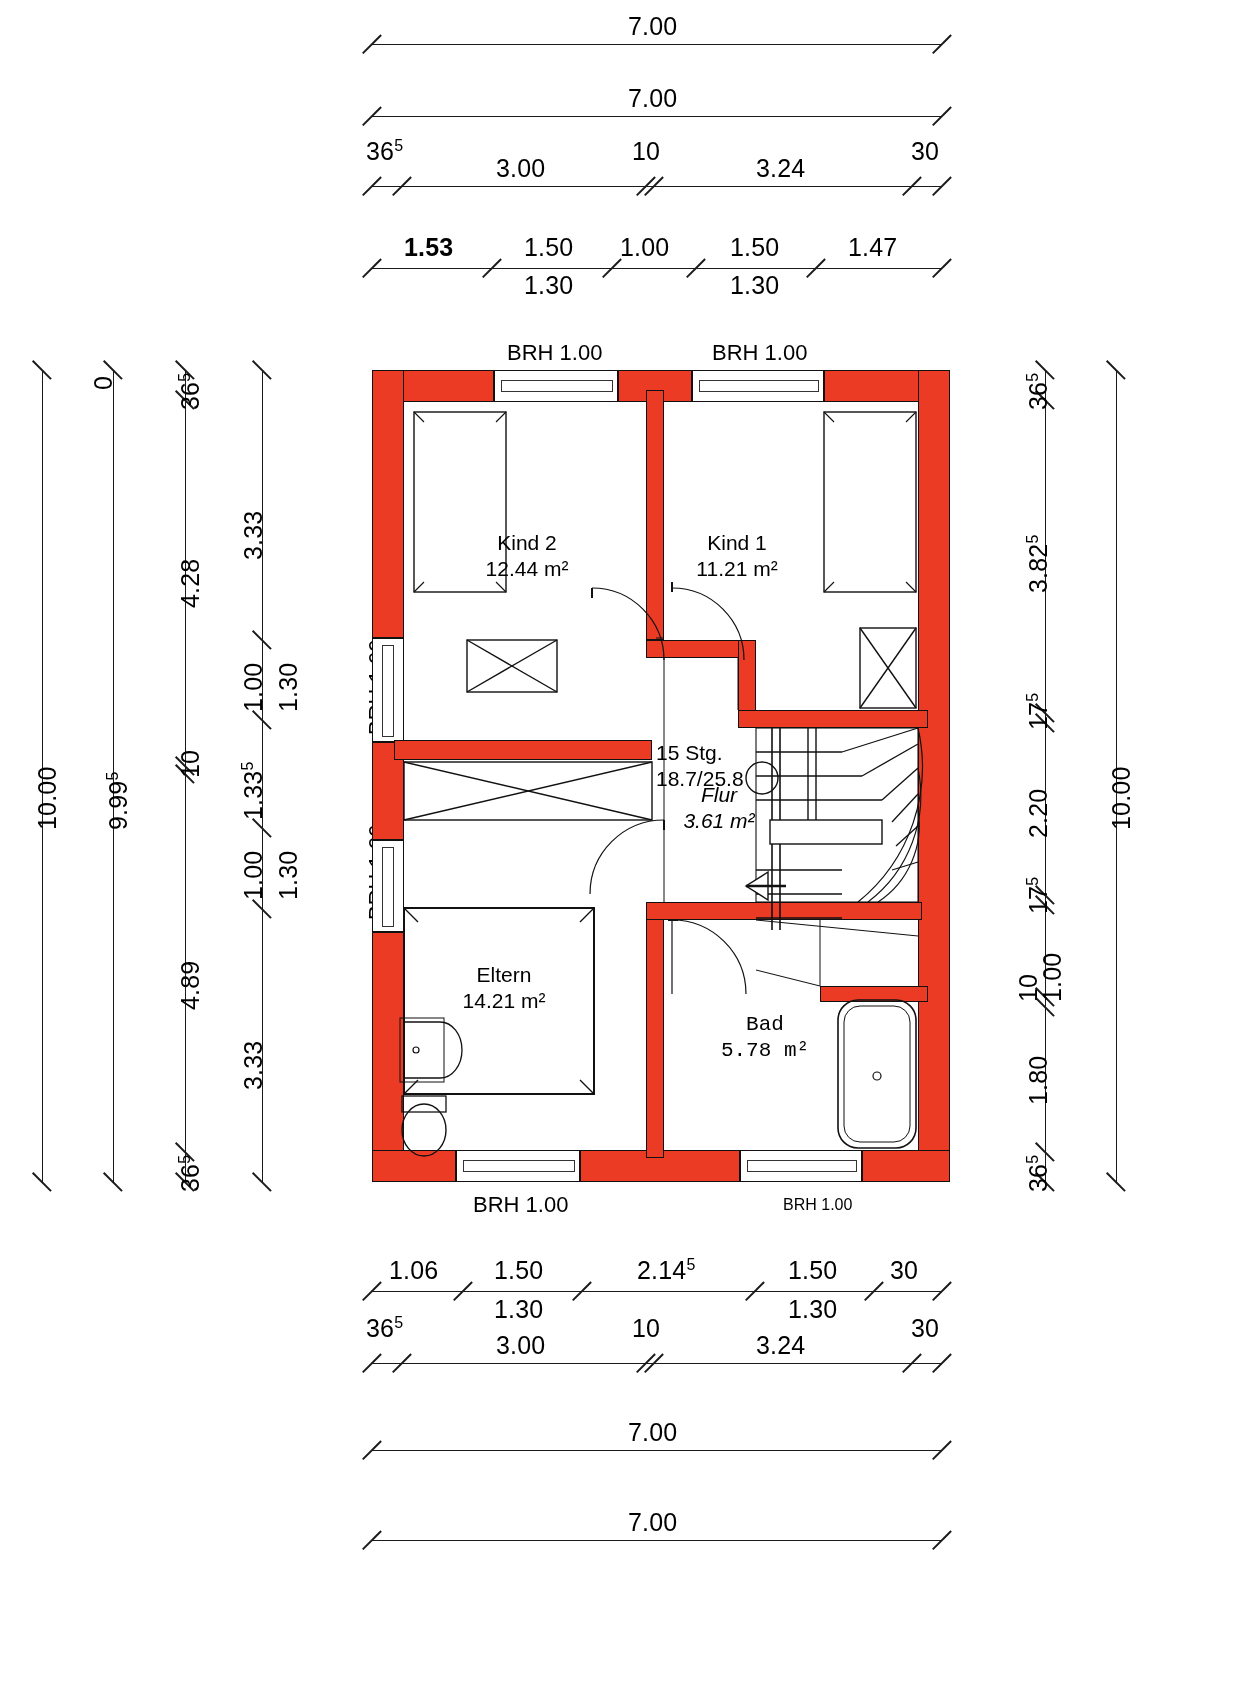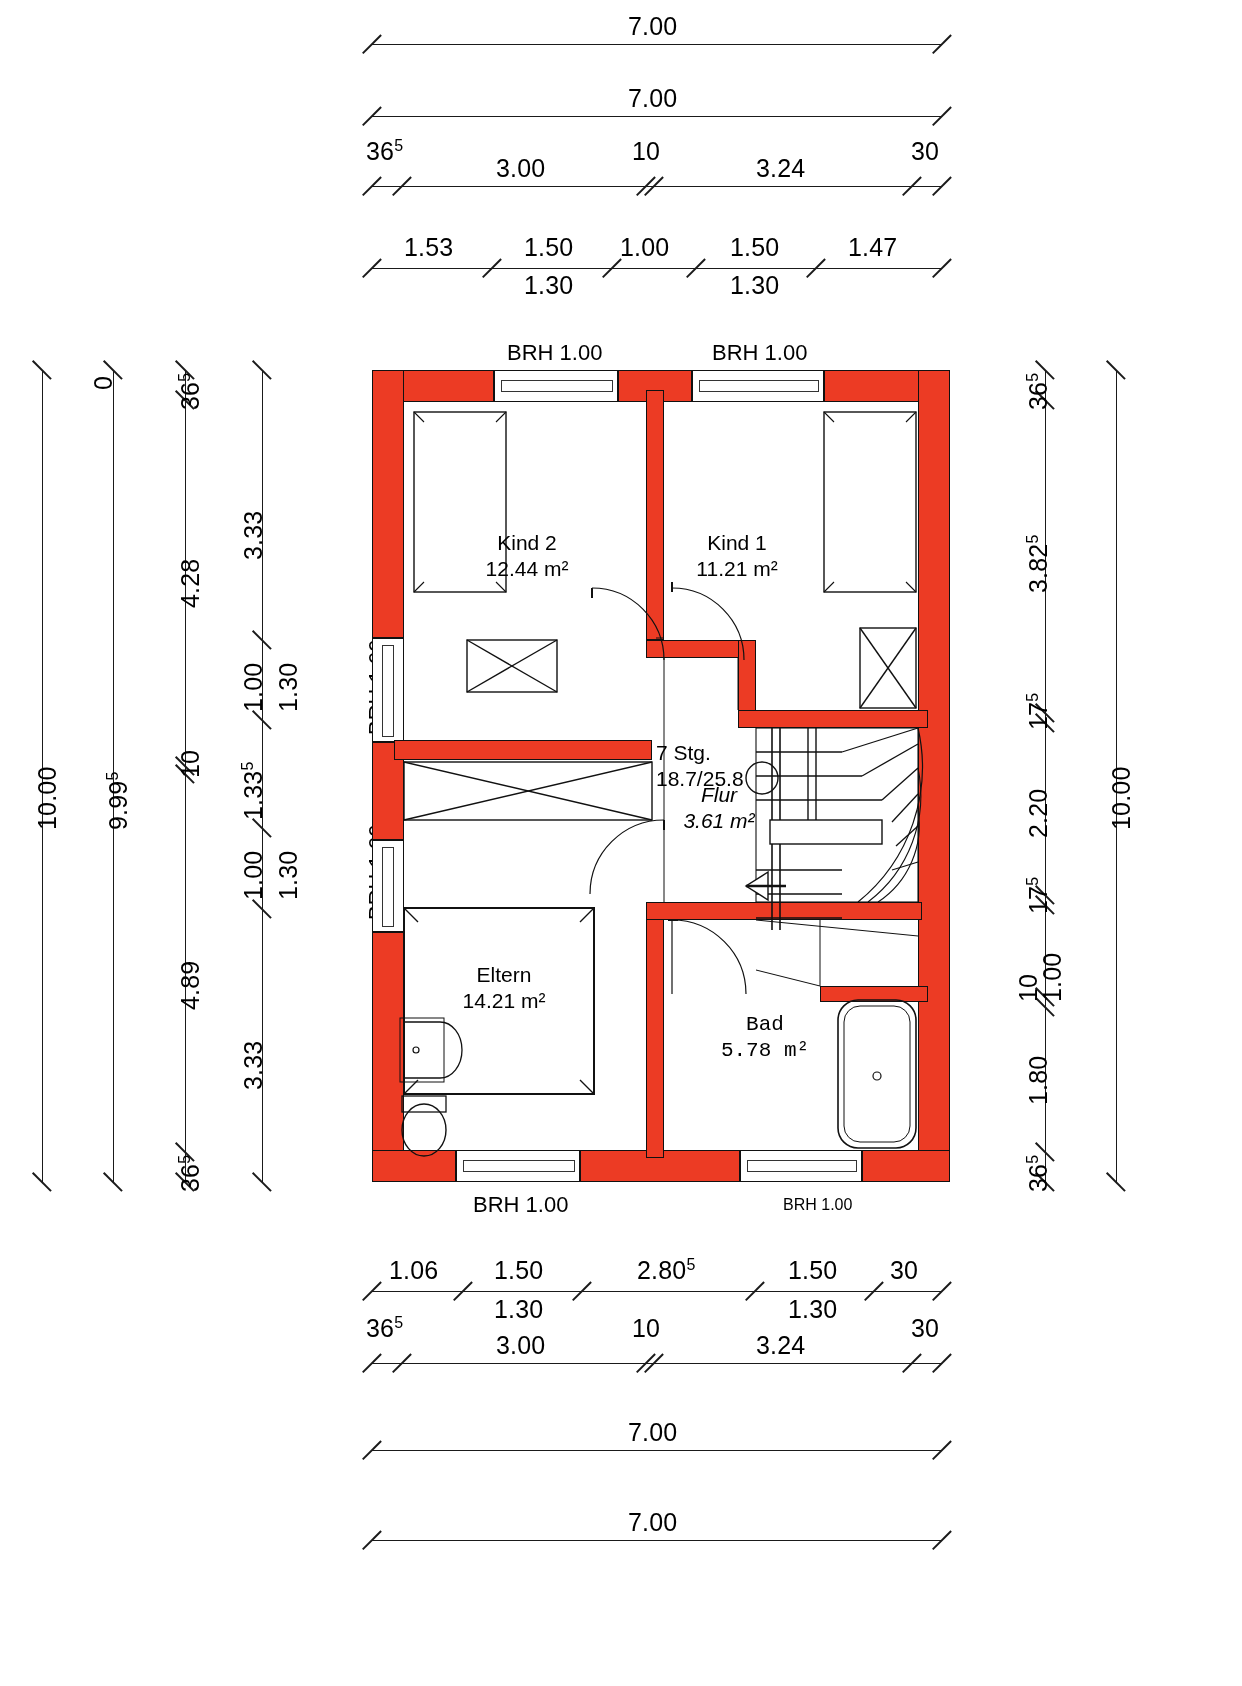--- a/index.html
+++ b/index.html
@@ -73,21 +73,21 @@
     <div class="dimtxt" style="left:756px;top:156px;">3.24</div>
     <div class="dimtxt" style="left:911px;top:139px;">30</div>
 
     <div class="dimline h" style="left:372px;top:268px;width:570px;"></div>
     <div class="tick slash" style="left:371px;top:255px;"></div>
     <div class="tick slash" style="left:491px;top:255px;"></div>
     <div class="tick slash" style="left:611px;top:255px;"></div>
     <div class="tick slash" style="left:695px;top:255px;"></div>
     <div class="tick slash" style="left:815px;top:255px;"></div>
     <div class="tick slash" style="left:941px;top:255px;"></div>
-    <div class="dimtxt" style="left:404px;top:235px;">1.53</div>
+    <div class="dimtxt" style="left:404px;top:235px;font-weight:bold;">1.53</div>
     <div class="dimtxt" style="left:524px;top:235px;">1.50</div>
     <div class="dimtxt" style="left:620px;top:235px;">1.00</div>
     <div class="dimtxt" style="left:730px;top:235px;">1.50</div>
     <div class="dimtxt" style="left:848px;top:235px;">1.47</div>
     <div class="dimtxt" style="left:524px;top:273px;">1.30</div>
     <div class="dimtxt" style="left:730px;top:273px;">1.30</div>
   </div>
 
   <div>
 
@@ -174,21 +174,21 @@
 
     <div class="dimline h" style="left:372px;top:1291px;width:570px;"></div>
     <div class="tick slash" style="left:371px;top:1278px;"></div>
     <div class="tick slash" style="left:462px;top:1278px;"></div>
     <div class="tick slash" style="left:581px;top:1278px;"></div>
     <div class="tick slash" style="left:754px;top:1278px;"></div>
     <div class="tick slash" style="left:873px;top:1278px;"></div>
     <div class="tick slash" style="left:941px;top:1278px;"></div>
     <div class="dimtxt" style="left:389px;top:1258px;text-align:right;">1.06</div>
     <div class="dimtxt" style="left:494px;top:1258px;">1.50</div>
-    <div class="dimtxt" style="left:637px;top:1258px;"><span>2.80</span><sup>5</sup></div>
+    <div class="dimtxt" style="left:637px;top:1258px;"><span>2.14</span><sup>5</sup></div>
     <div class="dimtxt" style="left:788px;top:1258px;">1.50</div>
     <div class="dimtxt" style="left:890px;top:1258px;">30</div>
     <div class="dimtxt" style="left:494px;top:1297px;">1.30</div>
     <div class="dimtxt" style="left:788px;top:1297px;">1.30</div>
 
     <div class="dimline h" style="left:372px;top:1363px;width:570px;"></div>
     <div class="tick slash" style="left:371px;top:1350px;"></div>
     <div class="tick slash" style="left:401px;top:1350px;"></div>
     <div class="tick slash" style="left:645px;top:1350px;"></div>
     <div class="tick slash" style="left:653px;top:1350px;"></div>
@@ -353,21 +353,21 @@
     </svg>
 
     <div class="roomname" style="left:90px;top:160px;width:130px;">
       <span>Kind 2</span><br><span>12.44 m²</span>
     </div>
     <div class="roomname" style="left:300px;top:160px;width:130px;">
       <span>Kind 1</span><br><span>11.21 m²</span>
     </div>
 
     <div class="roomname" style="left:284px;top:370px;width:120px;text-align:left;">
-      <span>7 Stg.</span><br><span>18.7/25.8</span>
+      <span>15 Stg.</span><br><span>18.7/25.8</span>
     </div>
     <div class="roomname" style="left:292px;top:412px;width:110px;font-style:italic;">
       <span>Flur</span><br><span>3.61 m²</span>
     </div>
 
     <div class="roomname" style="left:62px;top:592px;width:140px;">
       <span>Eltern</span><br><span>14.21 m²</span>
     </div>
     <div class="roomname" style="left:328px;top:642px;width:130px;font-family:Liberation Mono, monospace;">
       <span>Bad</span><br><span>5.78 m²</span>

